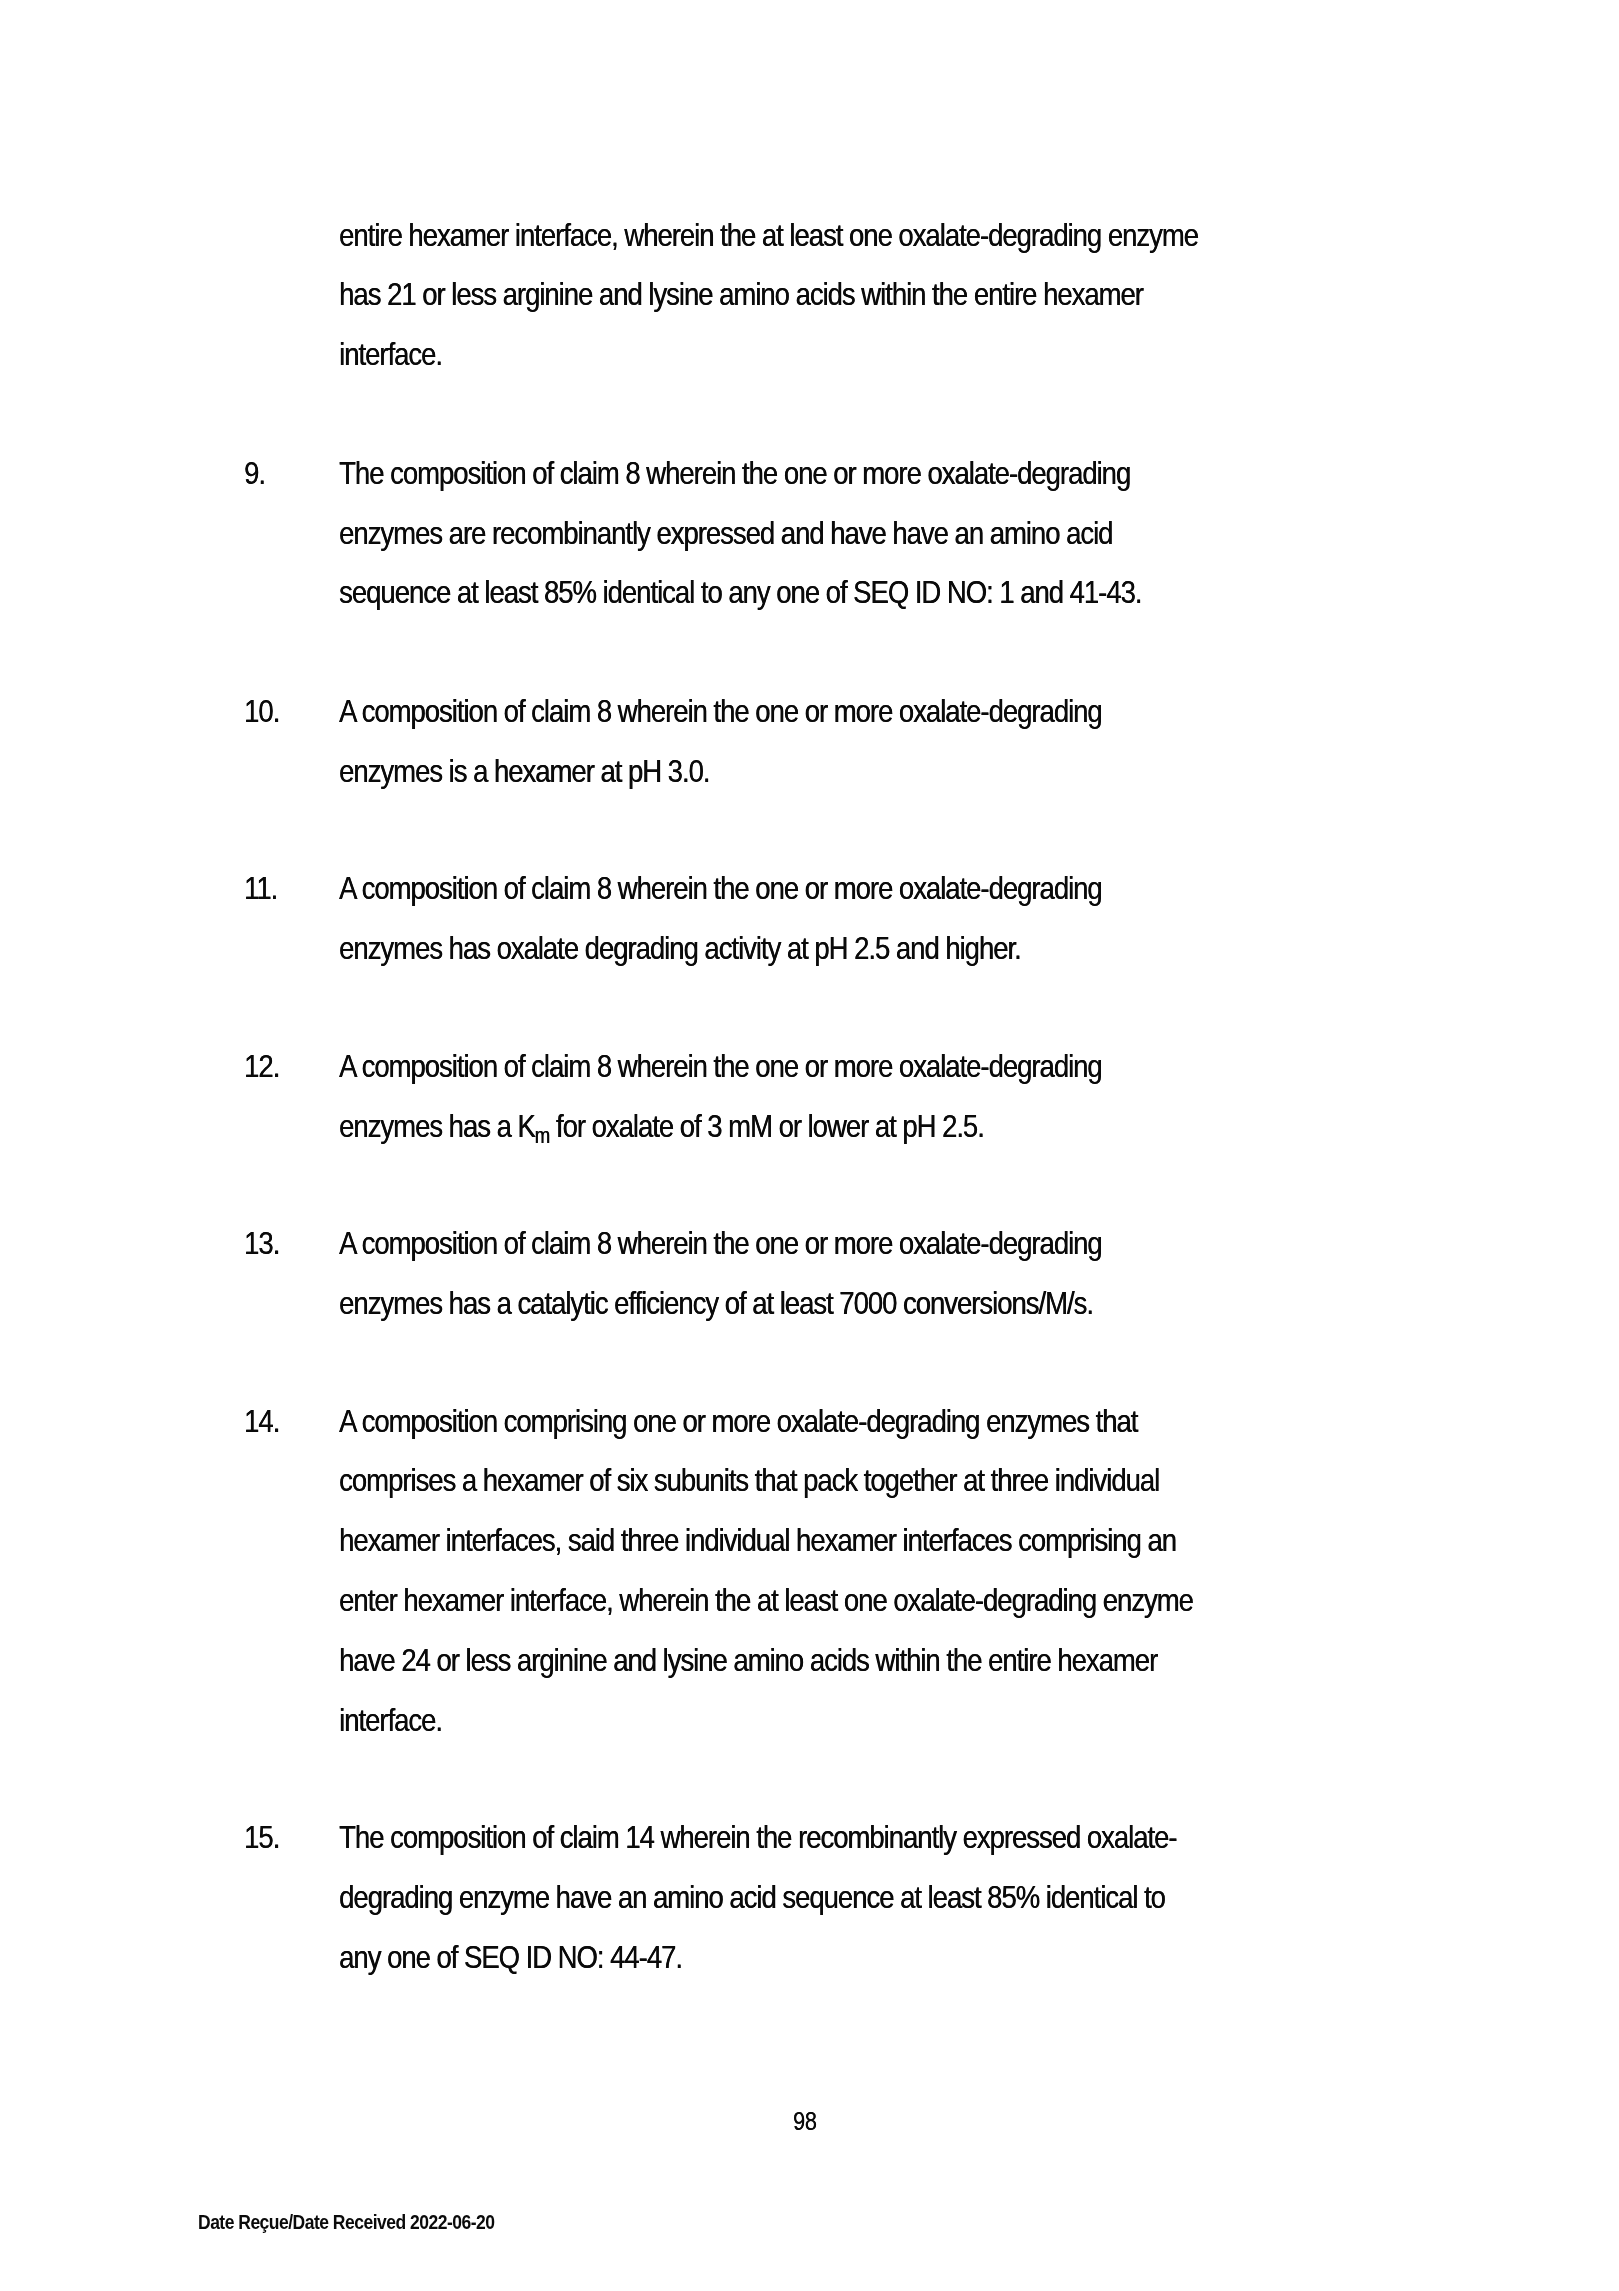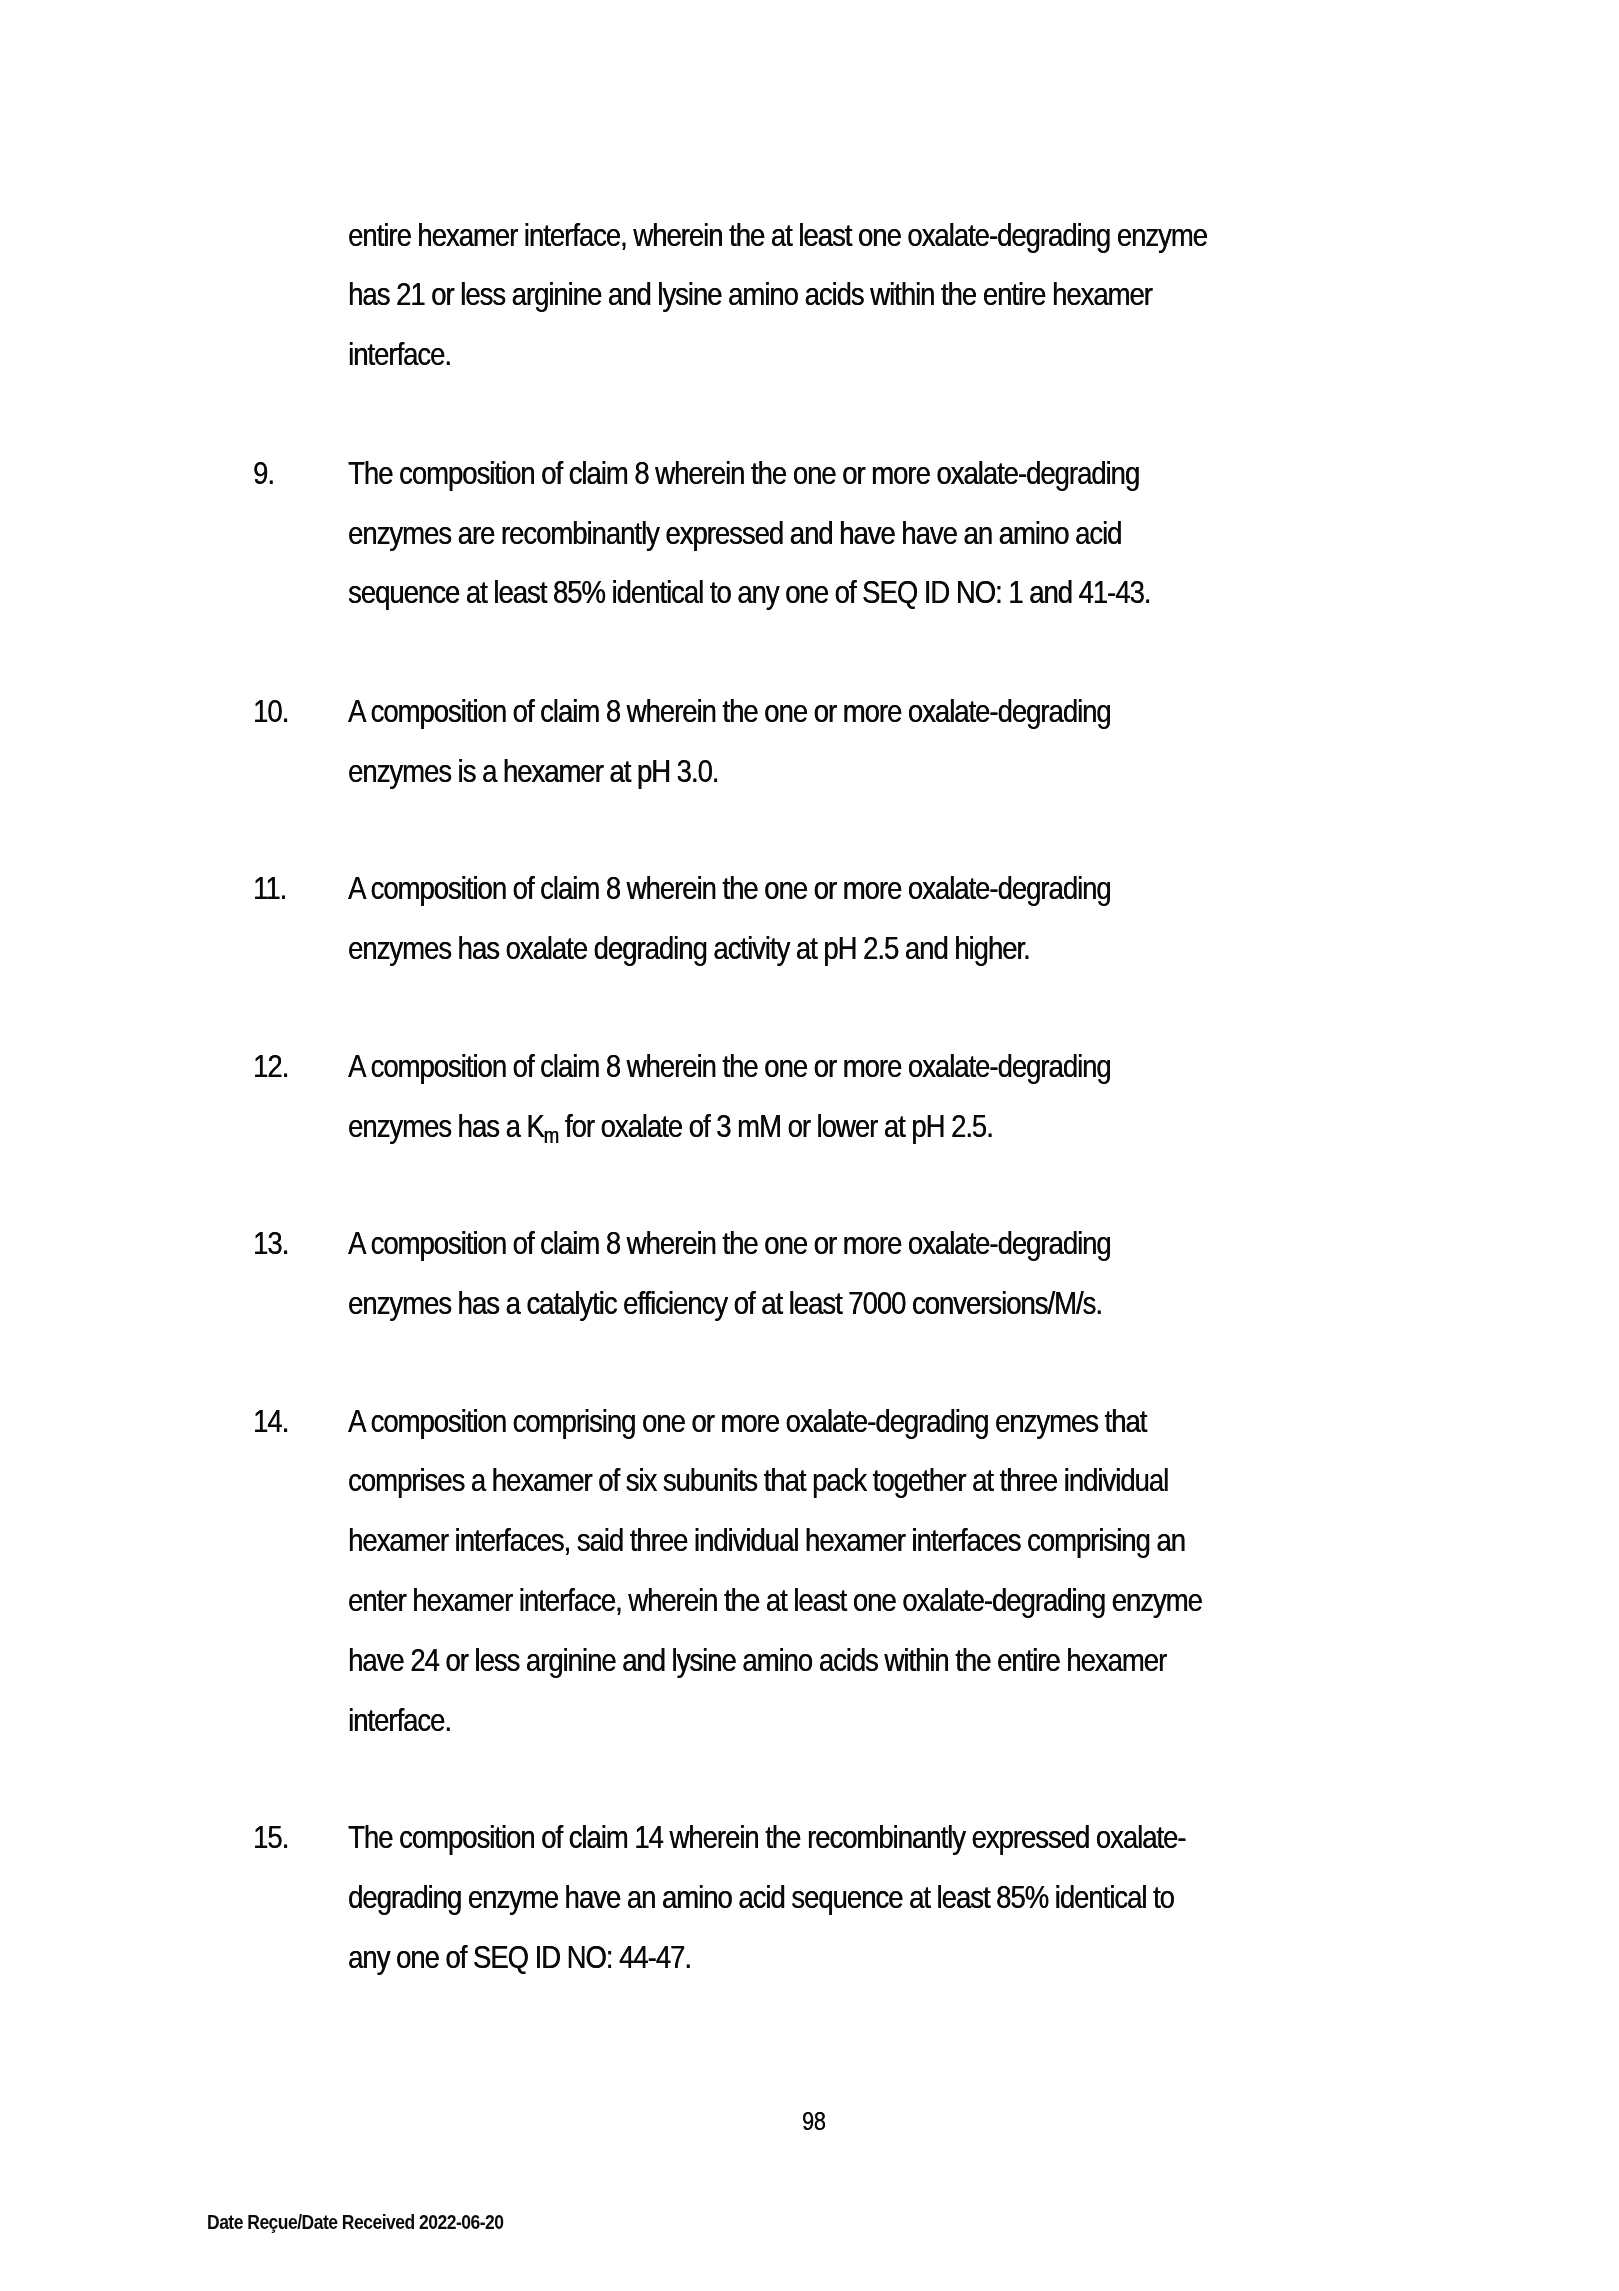--- a/index.html
+++ b/index.html
@@ -1,20 +1,20 @@
 <!DOCTYPE html>
 <html><head>
 <meta charset="utf-8">
 <style>
   html, body { margin: 0; padding: 0; background: #ffffff; }
   body {
     width: 1619px; height: 2292px; position: relative; overflow: hidden;
     font-family: "Liberation Sans", sans-serif; color: #0a0a0a;
   }
-  .page { position: absolute; left: 12px; top: 0; width: 1366px; height: 2292px; }
+  .page { position: absolute; left: 3px; top: 0; width: 1366px; height: 2292px; }
   .line {
     position: absolute; font-size: 32px; line-height: 39px; white-space: nowrap;
     letter-spacing: -1.2px; transform-origin: left top; transform: scaleX(0.86);
     -webkit-font-smoothing: antialiased; font-weight: 400;
     text-shadow: 0.4px 0 0 #0a0a0a;
   }
   .num { left: 241px; }
   .txt { left: 336px; }
   .sub { font-size: 21.6px; position: relative; top: 5.9px; letter-spacing: -1px; }
   .page-number {

